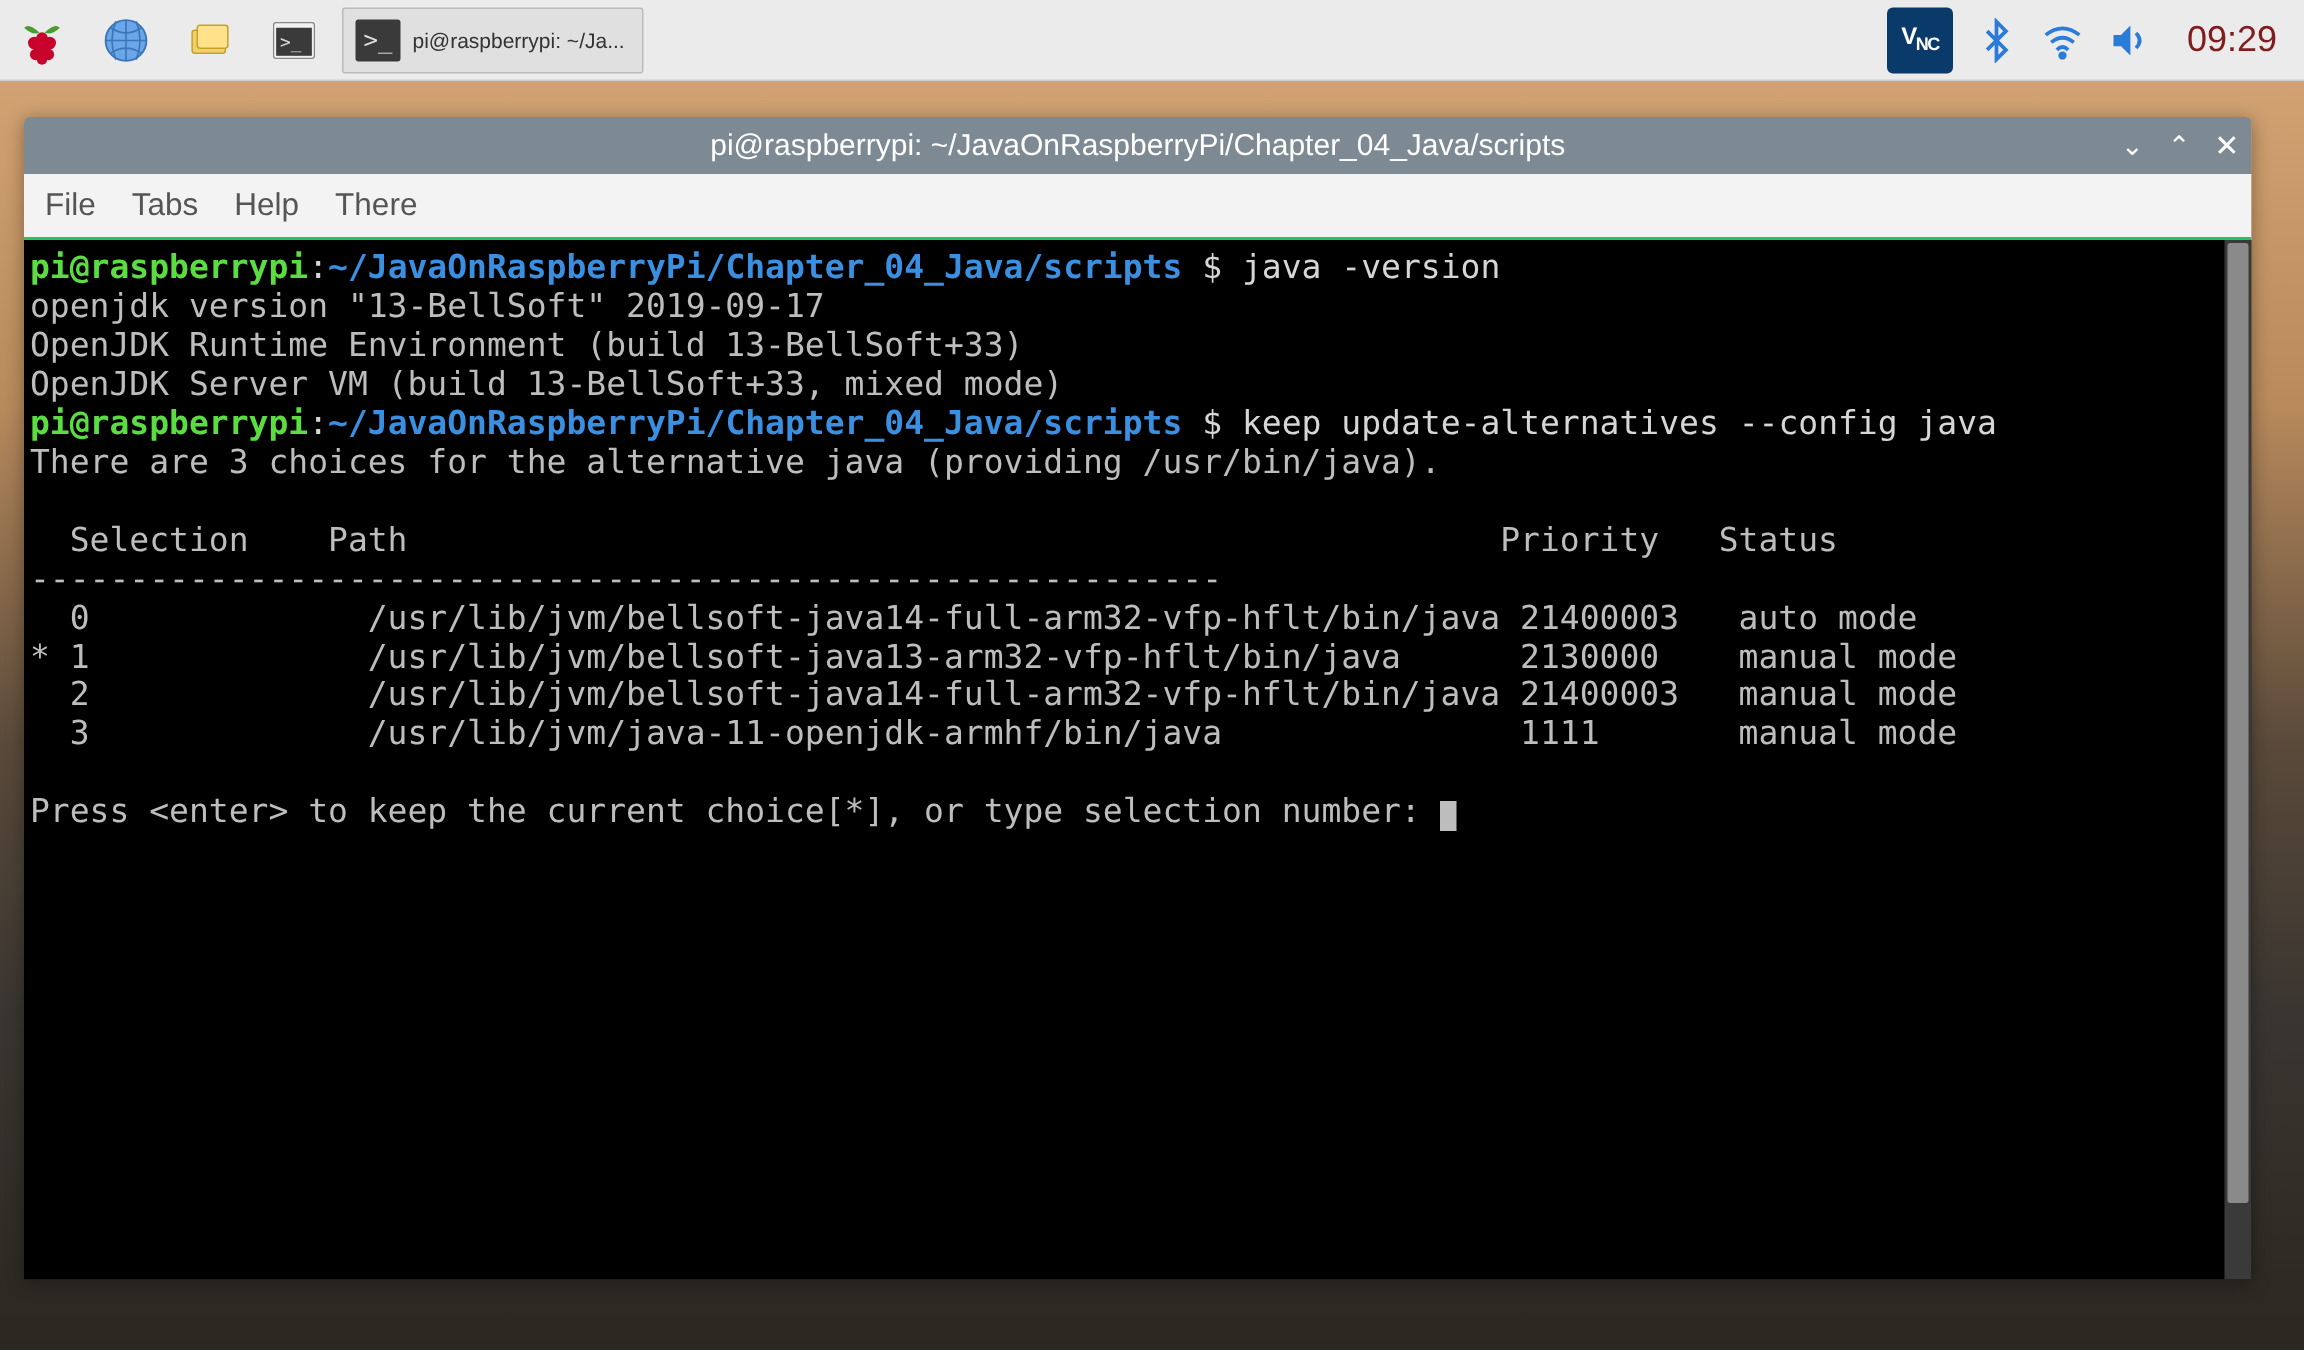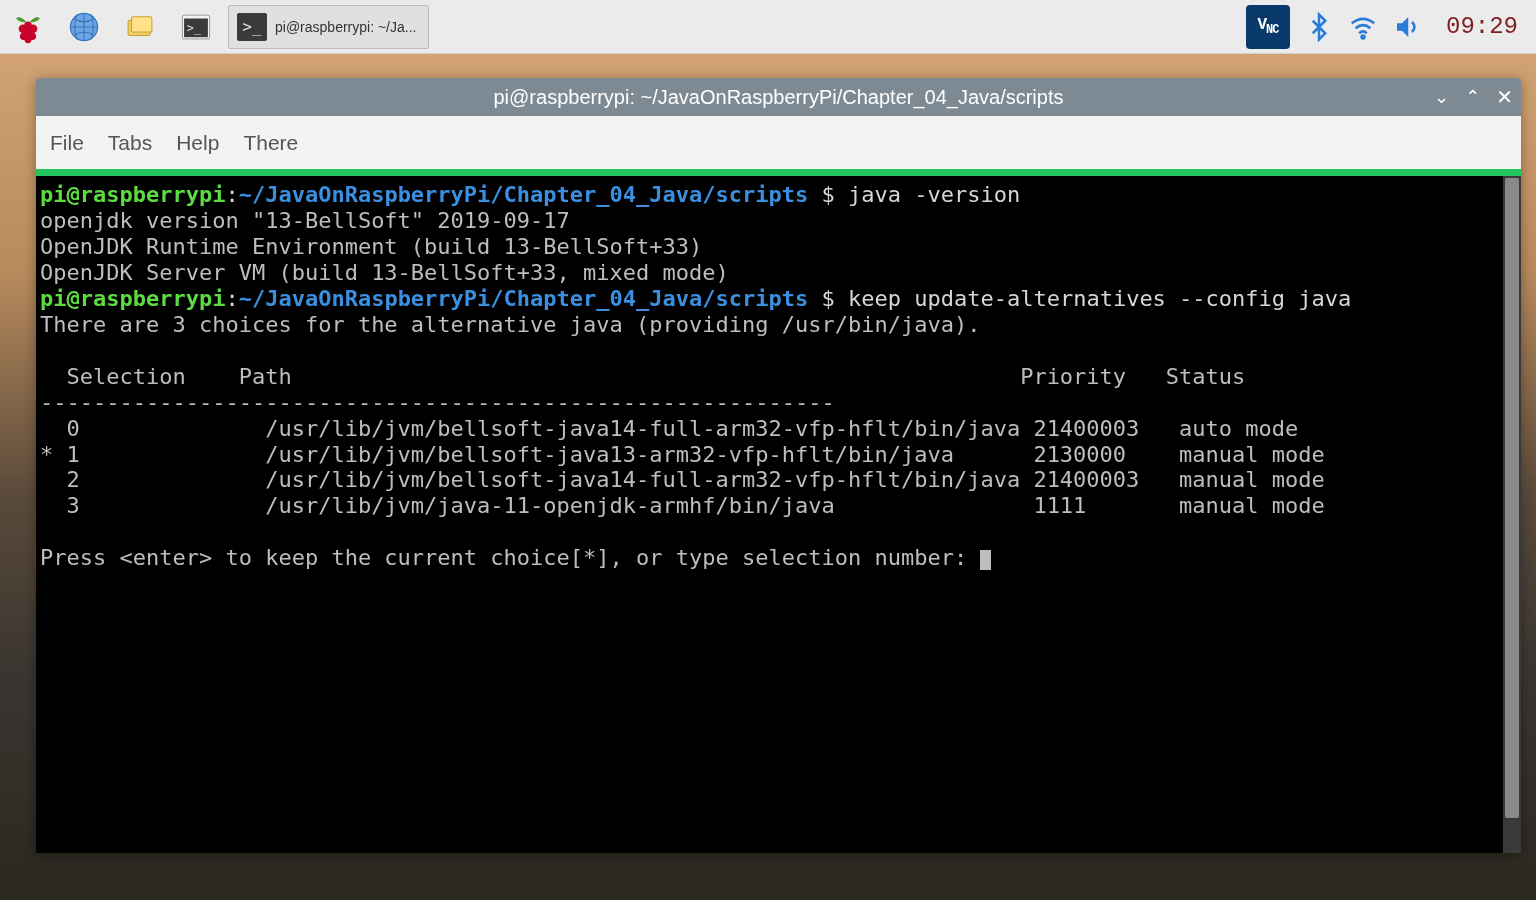--- a/index.html
+++ b/index.html
@@ -17,21 +17,21 @@
     width: 100%;
     height: 54px;
     background: #ebebeb;
     display: flex;
     align-items: center;
     padding: 0 8px 0 4px;
     gap: 4px;
     border-bottom: 1px solid #cfcfcf;
   }
   .taskbar-left { display: flex; align-items: center; gap: 8px; flex: 1; }
-  .taskbar-right { display: flex; align-items: center; gap: 14px; font-family: Liberation Mono, monospace; }
+  .taskbar-right { display: flex; align-items: center; gap: 14px; }
   .taskbar-icon {
     width: 48px; height: 48px;
     display: flex; align-items: center; justify-content: center;
     border-radius: 4px;
   }
   .taskbar-icon svg { width: 34px; height: 34px; }
 
   .taskbar-app {
     display: flex; align-items: center;
     height: 44px;
@@ -58,21 +58,21 @@
     border-radius: 4px;
     letter-spacing: -1px;
   }
   .sys-icon { color: #2a7cd8; display: flex; align-items: center; }
   .sys-icon svg { width: 30px; height: 30px; }
   .clock { font-size: 24px; color: #7f1d1d; padding: 0 10px; }
 
   
   .terminal-window {
     position: absolute;
-    left: 36px; top: 78px;
+    left: 16px; top: 78px;
     width: 1485px; height: 775px;
     display: flex; flex-direction: column;
     box-shadow: 0 2px 12px rgba(0,0,0,0.35);
     border-radius: 4px 4px 0 0;
     overflow: hidden;
   }
   .titlebar {
     height: 38px;
     background: #7d8a94;
     display: flex; align-items: center;
@@ -87,26 +87,26 @@
   .titlebar-controls {
     position: absolute; right: 8px; top: 0;
     height: 100%;
     display: flex; align-items: center; gap: 16px;
     color: #fff;
   }
   .titlebar-controls span { font-size: 18px; cursor: pointer; }
   .titlebar-controls .close-x { font-size: 20px; }
 
   .menubar {
-    height: 60px;
+    height: 44px;
     background: #f3f3f3;
     display: flex; align-items: center;
     padding: 0 14px;
     gap: 24px;
-    border-bottom: 7px solid #22c55e;
+    border-bottom: 2px solid #22c55e;
   }
   .menubar-item { font-size: 21px; color: #555; }
 
   .terminal-body-wrap {
     flex: 1; display: flex;
     background: #000;
   }
   .terminal-body {
     flex: 1;
     padding: 6px 4px;

